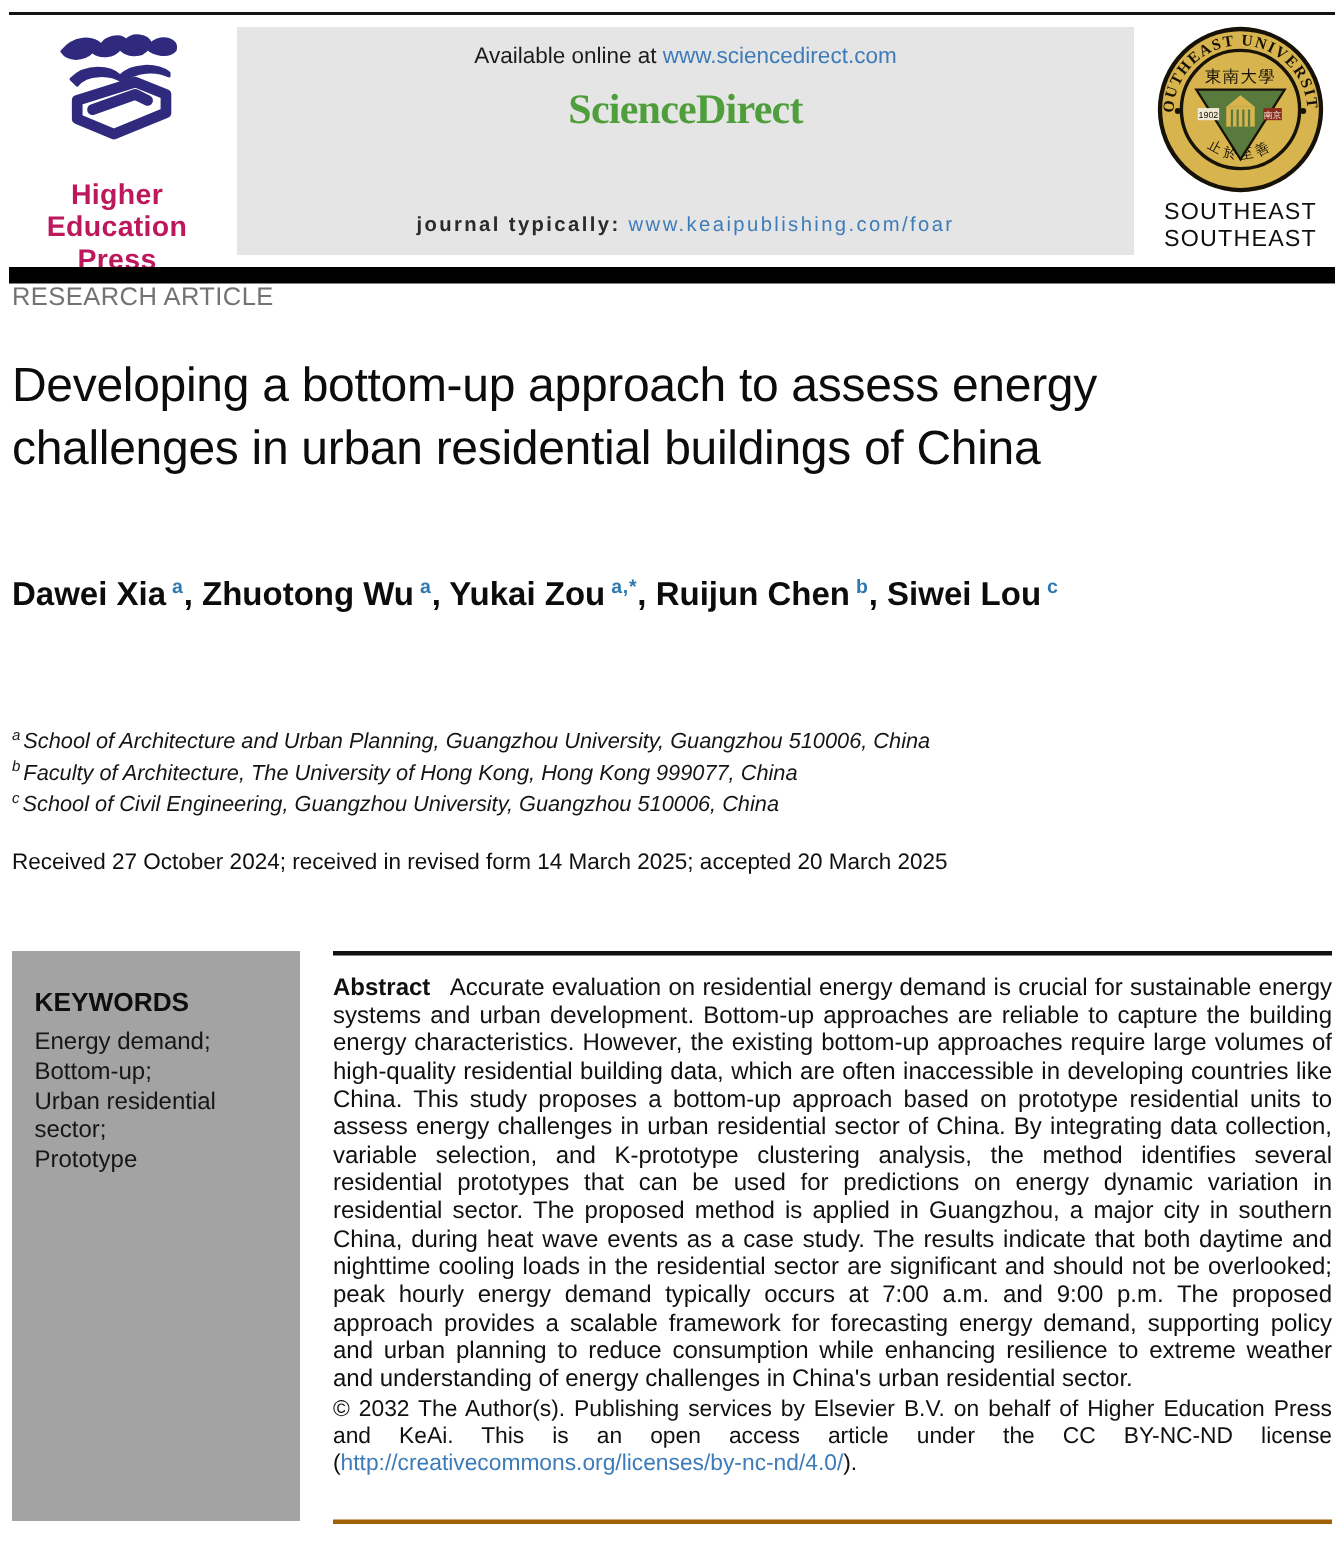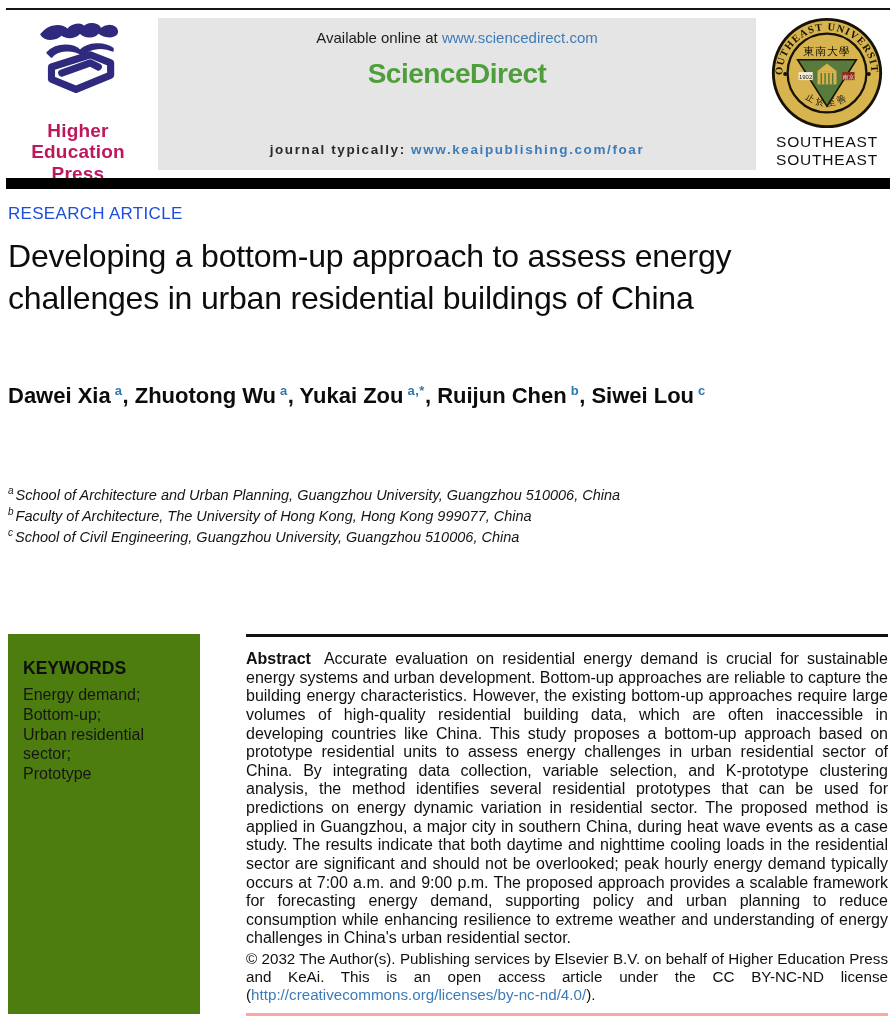--- a/index.html
+++ b/index.html
@@ -26,64 +26,65 @@
   .hep-name { font-weight:bold; font-size:19px; line-height:1.12; color:#be185d; margin-top:4px; letter-spacing:0.2px;}
   .banner {
     flex:1; margin:2px 10px 0 10px; background:#e5e5e5;
     position:relative; text-align:center; padding-top:11px; height:152px;
   }
   .banner .avail { font-size:15px; color:#1c1c1c; }
   .banner .avail a { color:#3d7cb8; text-decoration:none; }
   .banner .brand {
     margin-top:12px; font-size:28px; font-weight:bold; color:#4f9e3c;
     letter-spacing:-0.5px;
+    font-family:Liberation Serif, serif;
   }
   .banner .homepage {
     position:absolute; left:0; right:0; bottom:13px;
     font-size:13.5px; font-weight:bold; letter-spacing:1.6px; color:#2a2a2a;
   }
-  .banner .homepage a { color:#3d7cb8; text-decoration:none; font-weight:bold; }
+  .banner .homepage a { color:#3d7cb8; text-decoration:none; font-weight:normal; }
   .seu { width:122px; text-align:center; padding-top:0px; }
   .seu svg { display:block; margin:0 auto; }
   .seu-name {
     font-family:Liberation Sans, sans-serif;
     font-size:15.5px; line-height:1.18; letter-spacing:0.8px; color:#101010;
     margin-top:3px;
   }
   .black-bar { position:absolute; top:178px; left:6px; right:6px; height:11px; background:#000; }
   
-  .research-label { position:absolute; top:204px; left:8px; font-size:17px; letter-spacing:0.3px; color:#1d4ed8; }
+  .research-label { position:absolute; top:188px; left:8px; font-size:17px; letter-spacing:0.3px; color:#737373; }
   .title {
     position:absolute; top:236px; left:8px; width:752px;
     font-size:32px; font-weight:normal; line-height:1.31; color:#0c0c0c;
     letter-spacing:-0.2px; margin:0;
   }
   .authors {
     position:absolute; top:380px; left:8px; width:760px;
     font-size:22px; font-weight:bold; line-height:1.45; color:#0c0c0c;
   }
   .authors sup { color:#2e78b0; font-size:13px; margin-left:4px; letter-spacing:0.5px; }
   .authors .sep { color:#0c0c0c; }
   .affils {
     position:absolute; top:484px; left:8px; width:760px;
     font-size:14.5px; font-style:italic; line-height:1.4; color:#151515;
   }
   .affils sup { font-size:10px; margin-right:2px; }
   .received { position:absolute; top:566px; left:8px; font-size:15px; color:#101010; }
   
   .bottom-section { position:absolute; top:634px; left:8px; right:8px; height:382px; display:flex; align-items:flex-start; }
   .keywords-box {
-    width:192px; height:380px; background:#4d7c0f;
+    width:192px; height:380px; background:#a3a3a3;
     padding:24px 14px 0 15px; flex:none;
   }
   .kw-heading { font-size:17.5px; font-weight:bold; margin-bottom:6px; color:#0e0e0e; }
   .kw-item { font-size:16px; line-height:1.24; color:#161616; }
   .abstract-col {
-    flex:1; margin-left:46px; height:382px;
-    border-top:3px solid #111; border-bottom:3px solid #fca5a5;
+    flex:1; margin-left:22px; height:382px;
+    border-top:3px solid #111; border-bottom:3px solid #a16207;
     padding-top:13px;
   }
   .abstract-col p { margin:0; text-align:justify; }
   .abstract-body { font-size:16px; line-height:1.165; color:#101010; }
   .abstract-body b { padding-right:13px; }
   .copyright { font-size:15.2px; line-height:1.18; margin-top:2px !important; color:#101010; }
   .copyright a { color:#3d7cb8; text-decoration:none; }
 </style>
 </head>
 <body>
@@ -168,20 +169,21 @@
   <div class="authors">
     <span><span>Dawei Xia</span><sup>a</sup><span class="sep">, </span></span><span><span>Zhuotong Wu</span><sup>a</sup><span class="sep">, </span></span><span><span>Yukai Zou</span><sup>a,*</sup><span class="sep">, </span></span><span><span>Ruijun Chen</span><sup>b</sup><span class="sep">, </span></span><span><span>Siwei Lou</span><sup>c</sup></span>
   </div>
 
   <div class="affils">
     <div><sup>a</sup><span>School of Architecture and Urban Planning, Guangzhou University, Guangzhou 510006, China</span></div>
     <div><sup>b</sup><span>Faculty of Architecture, The University of Hong Kong, Hong Kong 999077, China</span></div>
     <div><sup>c</sup><span>School of Civil Engineering, Guangzhou University, Guangzhou 510006, China</span></div>
   </div>
 
+  <div class="received">Received 27 October 2024; received in revised form 14 March 2025; accepted 20 March 2025</div>
 
   <div class="bottom-section">
 
     <div class="keywords-box">
       <div class="kw-heading">KEYWORDS</div>
       <div class="kw-item">Energy demand;</div>
       <div class="kw-item">Bottom-up;</div>
       <div class="kw-item">Urban residential sector;</div>
       <div class="kw-item">Prototype</div>
     </div>

